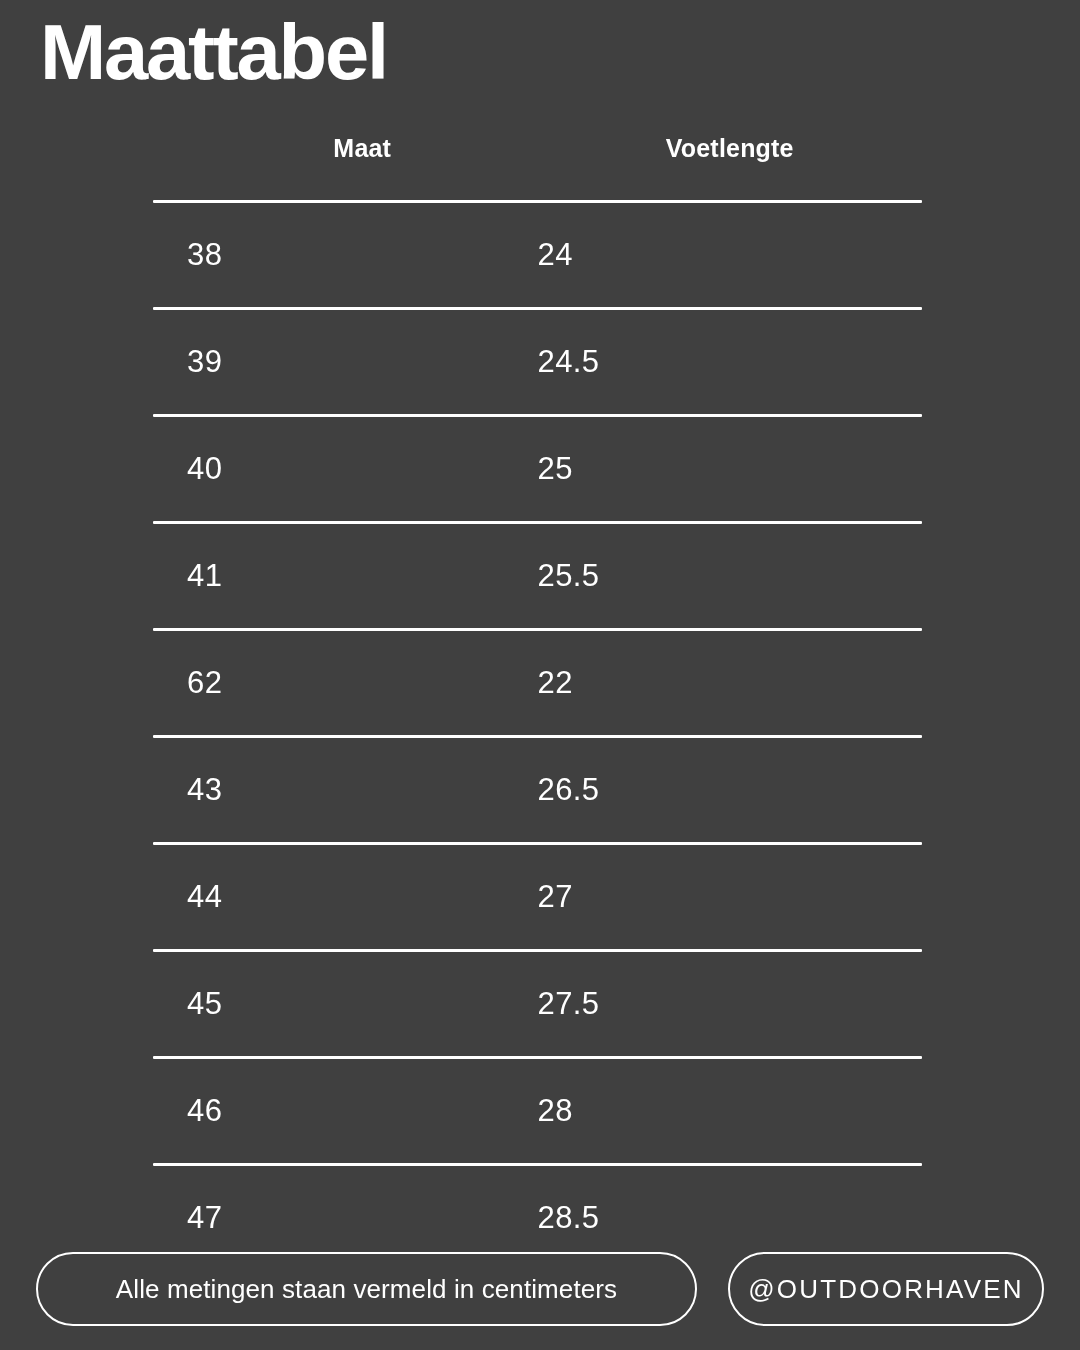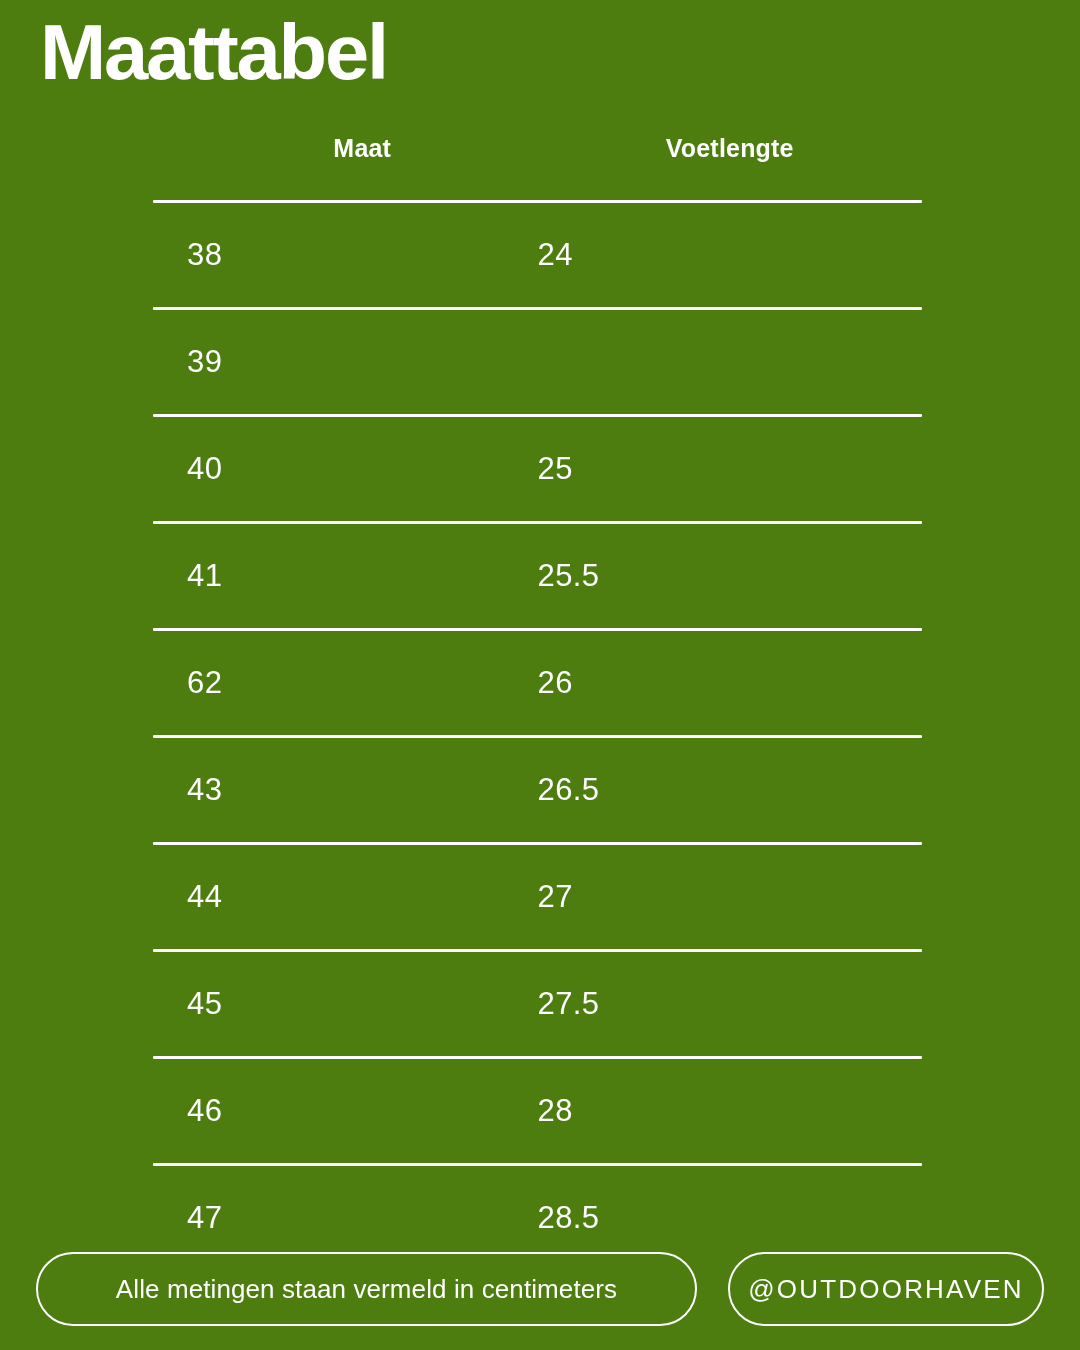--- a/index.html
+++ b/index.html
@@ -15,21 +15,21 @@
     overflow: hidden;
     position: relative;
     -webkit-font-smoothing: antialiased;
   }
 
   .page {
     position: absolute;
     inset: 0;
     width: 1080px;
     height: 1350px;
-    background: #4d7c0f;
+    background: #404040;
   }
 
   
   .title {
     position: absolute;
     left: 40px;
     top: 4px;
     font-family: "Liberation Sans", sans-serif;
     font-size: 78px;
     font-weight: 700;
@@ -142,38 +142,39 @@
     <div class="rule"></div>
 
     <div class="data-row">
       <div class="data-cell col-a">38</div>
       <div class="data-cell col-b">24</div>
     </div>
     <div class="rule"></div>
 
     <div class="data-row">
       <div class="data-cell col-a">39</div>
+      <div class="data-cell col-b">24.5</div>
     </div>
     <div class="rule"></div>
 
     <div class="data-row">
       <div class="data-cell col-a">40</div>
       <div class="data-cell col-b">25</div>
     </div>
     <div class="rule"></div>
 
     <div class="data-row">
       <div class="data-cell col-a">41</div>
       <div class="data-cell col-b">25.5</div>
     </div>
     <div class="rule"></div>
 
     <div class="data-row">
       <div class="data-cell col-a">62</div>
-      <div class="data-cell col-b">26</div>
+      <div class="data-cell col-b">22</div>
     </div>
     <div class="rule"></div>
 
     <div class="data-row">
       <div class="data-cell col-a">43</div>
       <div class="data-cell col-b">26.5</div>
     </div>
     <div class="rule"></div>
 
     <div class="data-row">

